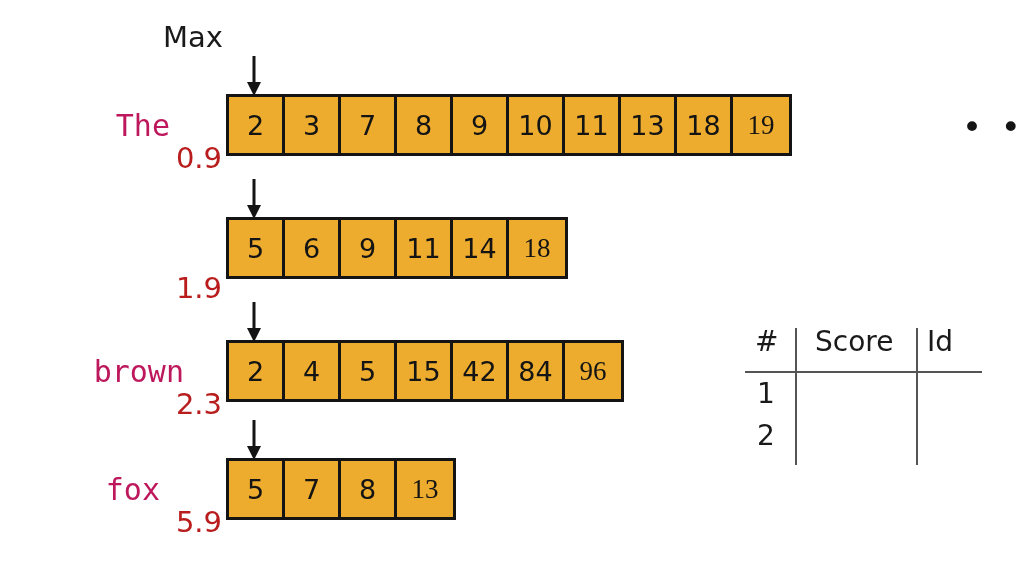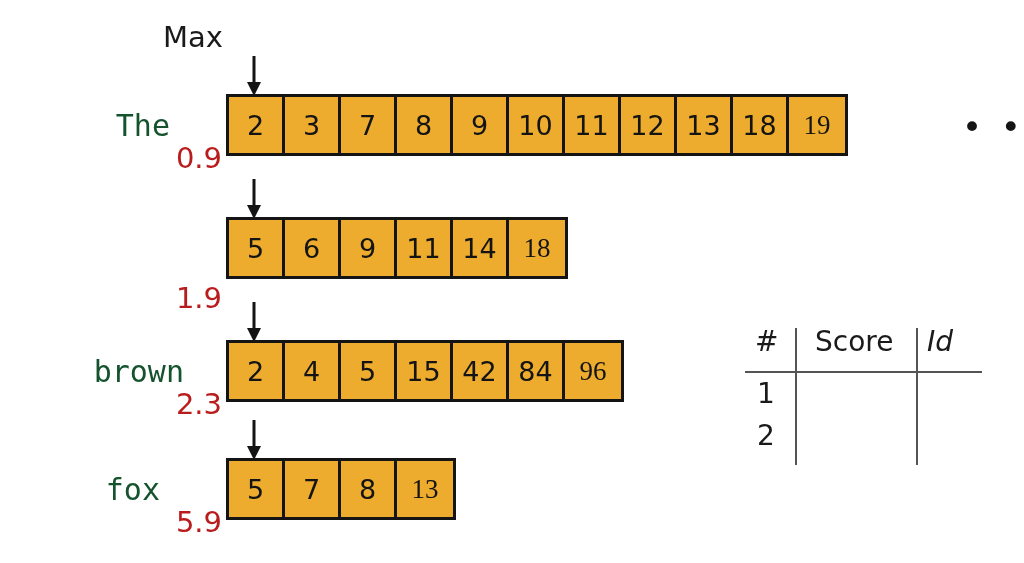--- a/index.html
+++ b/index.html
@@ -16,21 +16,21 @@
     overflow: hidden;
     font-family: "DejaVu Sans", sans-serif;
     border-radius: 12px;
   }
 
   
   .term-label {
     position: absolute;
     font-family: "DejaVu Sans Mono", monospace;
     font-size: 30px;
-    color: #14532d;
+    color: #be185d;
     text-align: right;
     white-space: nowrap;
     letter-spacing: 0px;
   }
 
   
   .score-label {
     position: absolute;
     font-family: "DejaVu Sans", sans-serif;
     font-size: 29px;
@@ -136,28 +136,27 @@
     <polygon points="12,40 5,26 19,26" fill="#141414"></polygon>
   </svg>
   <div class="posting-row" id="row-0" style="left:226px; top:94px;">
       <div class="posting-cell">2</div>
       <div class="posting-cell">3</div>
       <div class="posting-cell">7</div>
       <div class="posting-cell">8</div>
       <div class="posting-cell">9</div>
       <div class="posting-cell">10</div>
       <div class="posting-cell">11</div>
-      <div class="posting-cell">12</div>
       <div class="posting-cell">13</div>
       <div class="posting-cell">18</div>
       <div class="posting-cell">19</div>
     </div>
   <div class="ellipsis" style="left:962px; top:110px;">• • •</div>
 
-  <div class="score-label" style="left:160px; top:250px; width:62px;">1.9</div>
+  <div class="score-label" style="left:160px; top:240px; width:62px;">1.9</div>
   <svg class="cursor-arrow" style="left:242px; top:179px;" viewBox="0 0 24 40">
     <line x1="12" y1="0" x2="12" y2="30" stroke="#141414" stroke-width="3"></line>
     <polygon points="12,40 5,26 19,26" fill="#141414"></polygon>
   </svg>
   <div class="posting-row" id="row-1" style="left:226px; top:217px;">
       <div class="posting-cell">5</div>
       <div class="posting-cell">6</div>
       <div class="posting-cell">9</div>
       <div class="posting-cell">11</div>
       <div class="posting-cell">14</div>
@@ -189,21 +188,21 @@
   <div class="posting-row" id="row-3" style="left:226px; top:458px;">
       <div class="posting-cell">5</div>
       <div class="posting-cell">7</div>
       <div class="posting-cell">8</div>
       <div class="posting-cell">13</div>
     </div>
 
   <div class="heap-table">
     <div class="heap-cell" style="left:10px; top:0px;">#</div>
     <div class="heap-cell" style="left:70px; top:0px;">Score</div>
-    <div class="heap-cell" style="left:182px; top:0px;font-style:italic;">Id</div>
+    <div class="heap-cell" style="left:182px; top:0px;">Id</div>
 
     <div class="heap-vline" style="left:50px; top:3px; height:137px;"></div>
     <div class="heap-vline" style="left:171px; top:3px; height:137px;"></div>
     <div class="heap-hline" style="left:0px; top:46px; width:237px;"></div>
 
     <div class="heap-cell" style="left:12px; top:52px;">1</div>
     <div class="heap-cell" style="left:70px; top:52px;"></div>
     <div class="heap-cell" style="left:182px; top:52px;"></div>
 
     <div class="heap-cell" style="left:12px; top:94px;">2</div>

